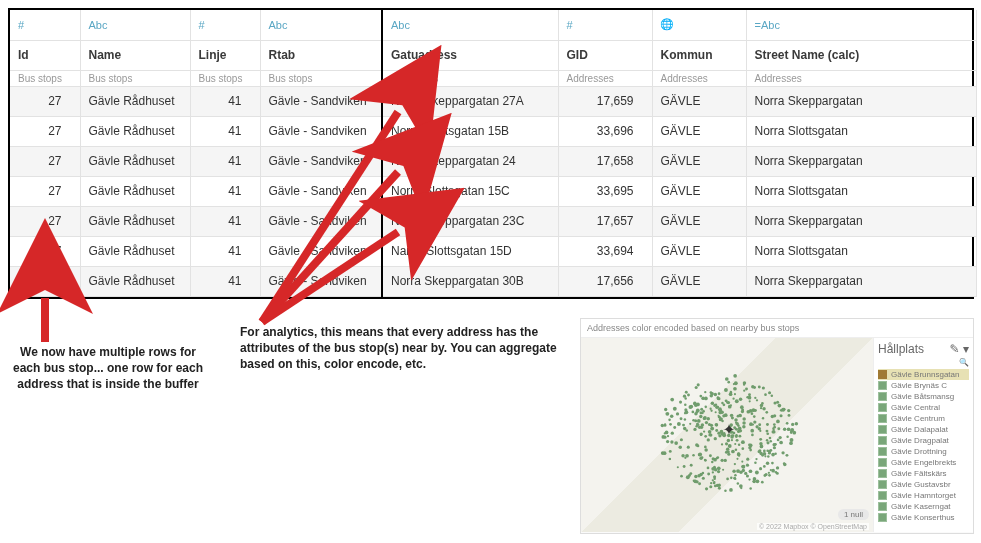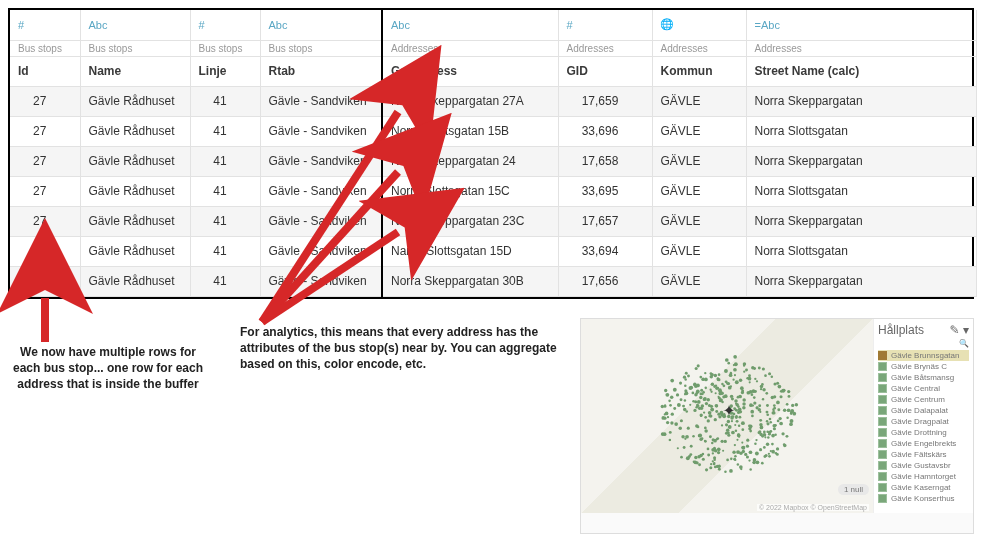--- a/index.html
+++ b/index.html
@@ -34,21 +34,21 @@
     text-overflow: ellipsis;
     vertical-align: middle;
     height: 30px;
   }
   th { font-weight: normal; }
   .hdr1 { font-size: 10px; color: #999; }
   .hdr1 .ico { color: #5aa7c4; font-size: 11px; margin-right: 2px; }
   .hdr-source { font-size: 10px; color: #999; padding-top: 2px; padding-bottom: 2px; height: 16px; }
   .hdr3 { font-size: 12px; color: #3a3a3a; font-weight: 600; }
   tr.stripe td { background: #f5f5f5; }
-  td.num { text-align: center; padding-right: 18px; }
+  td.num { text-align: right; padding-right: 18px; }
   .vdiv { border-left: 2px solid #000; }
 
   col.c-id   { width: 70px; }
   col.c-name { width: 110px; }
   col.c-lin  { width: 70px; }
   col.c-rtab { width: 122px; }
   col.c-gatu { width: 176px; }
   col.c-gid  { width: 94px; }
   col.c-kom  { width: 94px; }
   col.c-str  { width: 230px; }
@@ -93,21 +93,21 @@
     background: linear-gradient(135deg,#f4f3ee 0 40%,#ecebe1 40% 60%,#f4f3ee 60% 100%);
     overflow: hidden;
   }
   .map-canvas svg { width: 100%; height: 100%; }
   .attrib {
     position: absolute; bottom: 2px; right: 4px;
     font-size: 7px; color: #aaa; background: rgba(255,255,255,.7);
     padding: 0 2px;
   }
   .null-pill {
-    position: absolute; bottom: 18px; right: 4px;
+    position: absolute; bottom: 12px; right: 4px;
     font-size: 8px; background: #e8e8e8; color: #777;
     border-radius: 8px; padding: 1px 6px;
   }
   .legend {
     width: 100px; border-left: 1px solid #eee;
     background: #fff; font-size: 8px; color: #777;
     padding: 4px 4px;
     overflow: hidden;
   }
   .legend-hdr { display:flex; justify-content: space-between; align-items:center; color:#666; font-size:12px; margin-bottom:2px;}
@@ -136,38 +136,38 @@
           <th class="hdr1 "><span class="ico">#</span></th>
           <th class="hdr1 "><span class="ico">Abc</span></th>
           <th class="hdr1 "><span class="ico">#</span></th>
           <th class="hdr1 "><span class="ico">Abc</span></th>
           <th class="hdr1 vdiv"><span class="ico">Abc</span></th>
           <th class="hdr1 "><span class="ico">#</span></th>
           <th class="hdr1 "><span class="ico">🌐</span></th>
           <th class="hdr1 "><span class="ico">=Abc</span></th>
         </tr>
         <tr>
+          <th class="hdr3 ">Id</th>
+          <th class="hdr3 ">Name</th>
+          <th class="hdr3 ">Linje</th>
+          <th class="hdr3 ">Rtab</th>
+          <th class="hdr3 vdiv">Gatuadress</th>
+          <th class="hdr3 ">GID</th>
+          <th class="hdr3 ">Kommun</th>
+          <th class="hdr3 ">Street Name (calc)</th>
+        </tr>
+        <tr>
           <th class="hdr-source ">Bus stops</th>
           <th class="hdr-source ">Bus stops</th>
           <th class="hdr-source ">Bus stops</th>
           <th class="hdr-source ">Bus stops</th>
           <th class="hdr-source vdiv">Addresses</th>
           <th class="hdr-source ">Addresses</th>
           <th class="hdr-source ">Addresses</th>
           <th class="hdr-source ">Addresses</th>
-        </tr>
-        <tr>
-          <th class="hdr3 ">Id</th>
-          <th class="hdr3 ">Name</th>
-          <th class="hdr3 ">Linje</th>
-          <th class="hdr3 ">Rtab</th>
-          <th class="hdr3 vdiv">Gatuadress</th>
-          <th class="hdr3 ">GID</th>
-          <th class="hdr3 ">Kommun</th>
-          <th class="hdr3 ">Street Name (calc)</th>
         </tr>
       </thead>
     <tbody id="tbody">
         <tr class="stripe">
           <td class="num ">27</td>
           <td class="">Gävle Rådhuset</td>
           <td class="num ">41</td>
           <td class="">Gävle - Sandviken</td>
           <td class="vdiv">Norra Skeppargatan 27A</td>
           <td class="num ">17,659</td>
@@ -249,20 +249,21 @@
 
   <line x1="262" y1="322" x2="398" y2="112" stroke="#d62728" stroke-width="8" marker-end="url(#ah)"></line>
   <line x1="262" y1="322" x2="398" y2="172" stroke="#d62728" stroke-width="8" marker-end="url(#ah)"></line>
   <line x1="262" y1="322" x2="398" y2="232" stroke="#d62728" stroke-width="8" marker-end="url(#ah)"></line>
 </svg>
 
 <div class="annot1">We now have multiple rows for each bus stop... one row for each address that is inside the buffer</div>
 <div class="annot2">For analytics, this means that every address has the attributes of the bus stop(s) near by.  You can aggregate based on this, color encode, etc.</div>
 
 <div class="map-panel">
+  <div class="map-title">Addresses color encoded based on nearby bus stops</div>
   <div class="map-body">
     <div class="map-canvas">
       <svg viewBox="0 0 300 200">
         <g id="dots" fill="#5a8f58" opacity="0.85">
             <circle cx="199.5" cy="67.0" r="1.6"></circle>
             <circle cx="138.0" cy="58.3" r="1.8"></circle>
             <circle cx="142.7" cy="73.5" r="2.0"></circle>
             <circle cx="167.6" cy="87.6" r="1.8"></circle>
             <circle cx="171.1" cy="131.1" r="1.7"></circle>
             <circle cx="198.7" cy="110.0" r="1.8"></circle>

